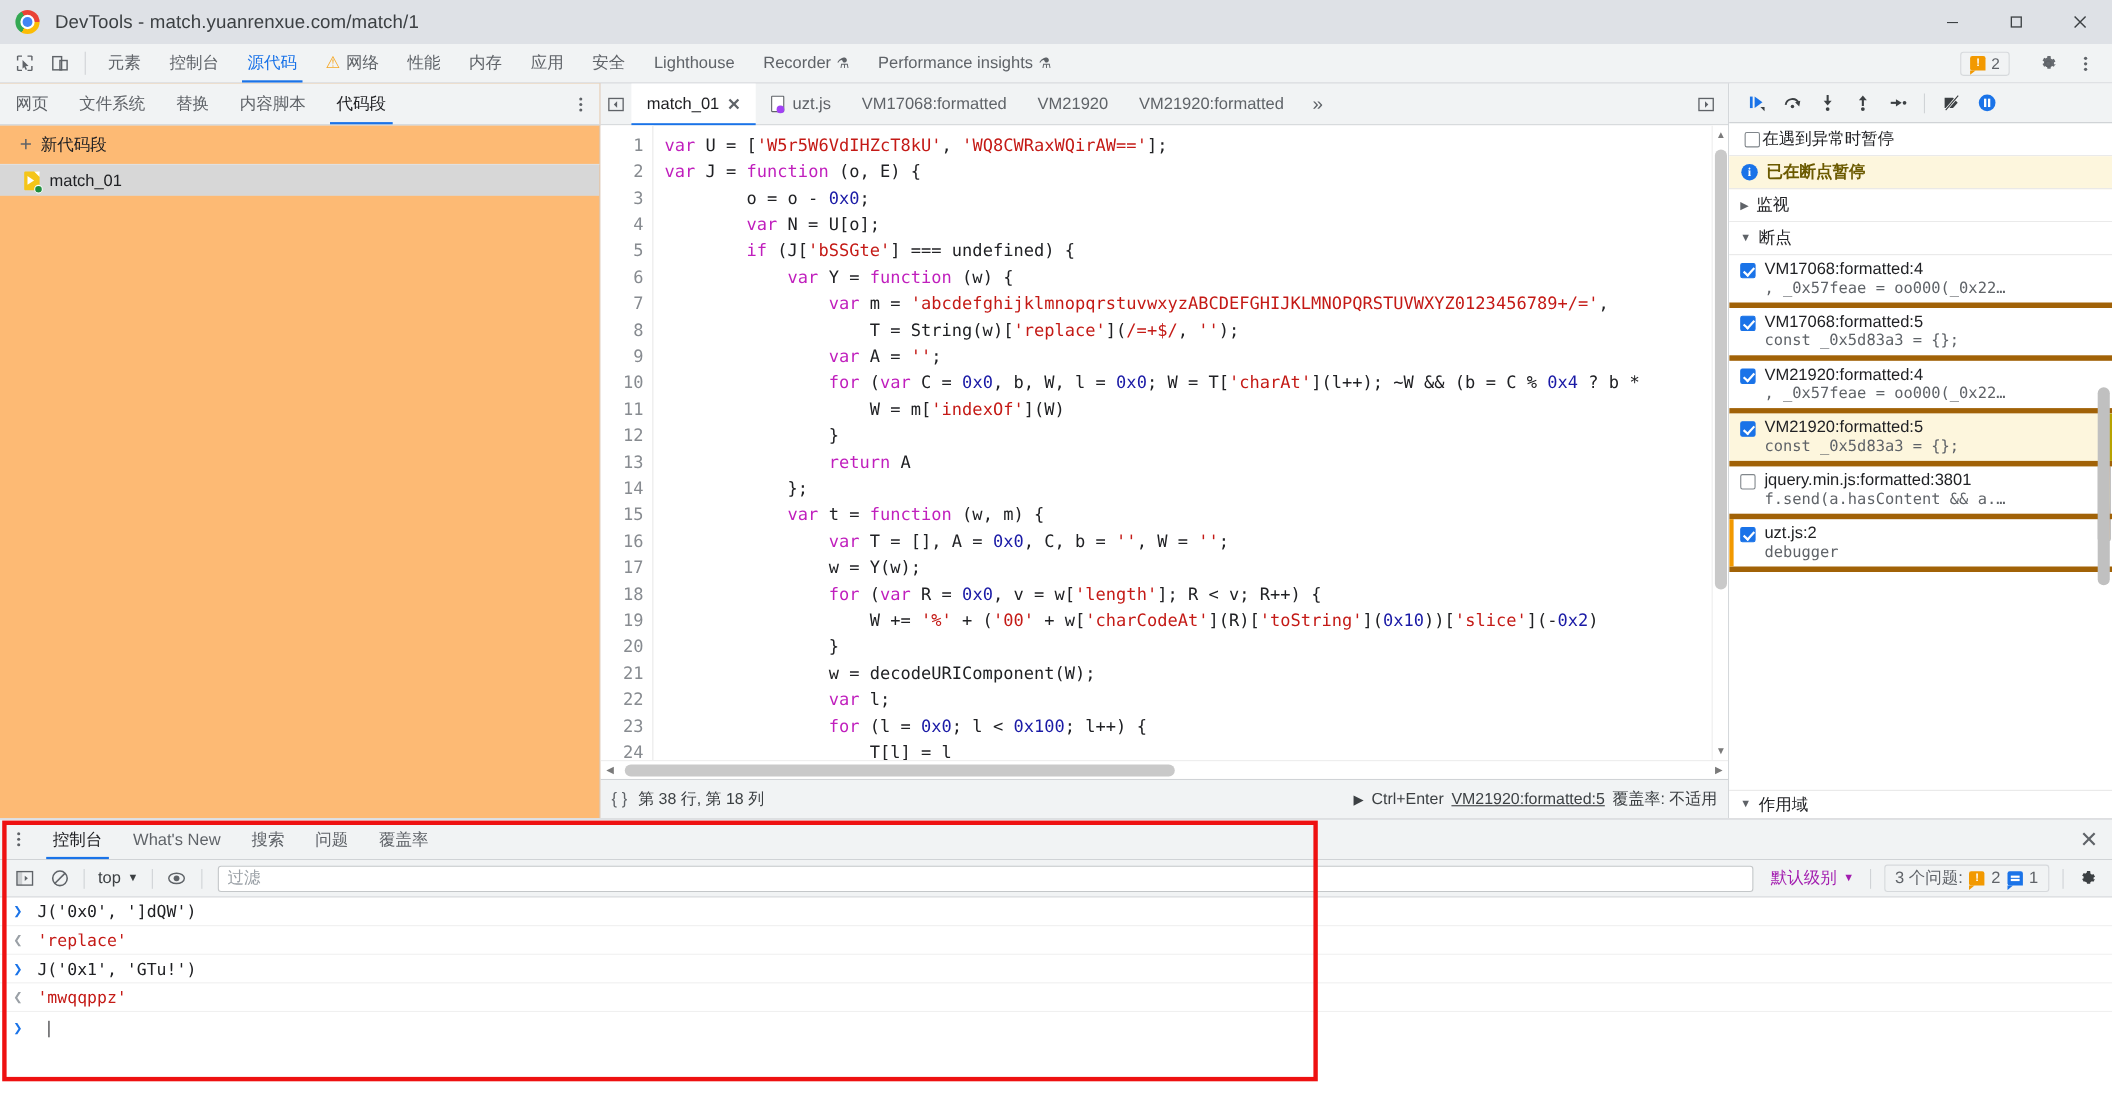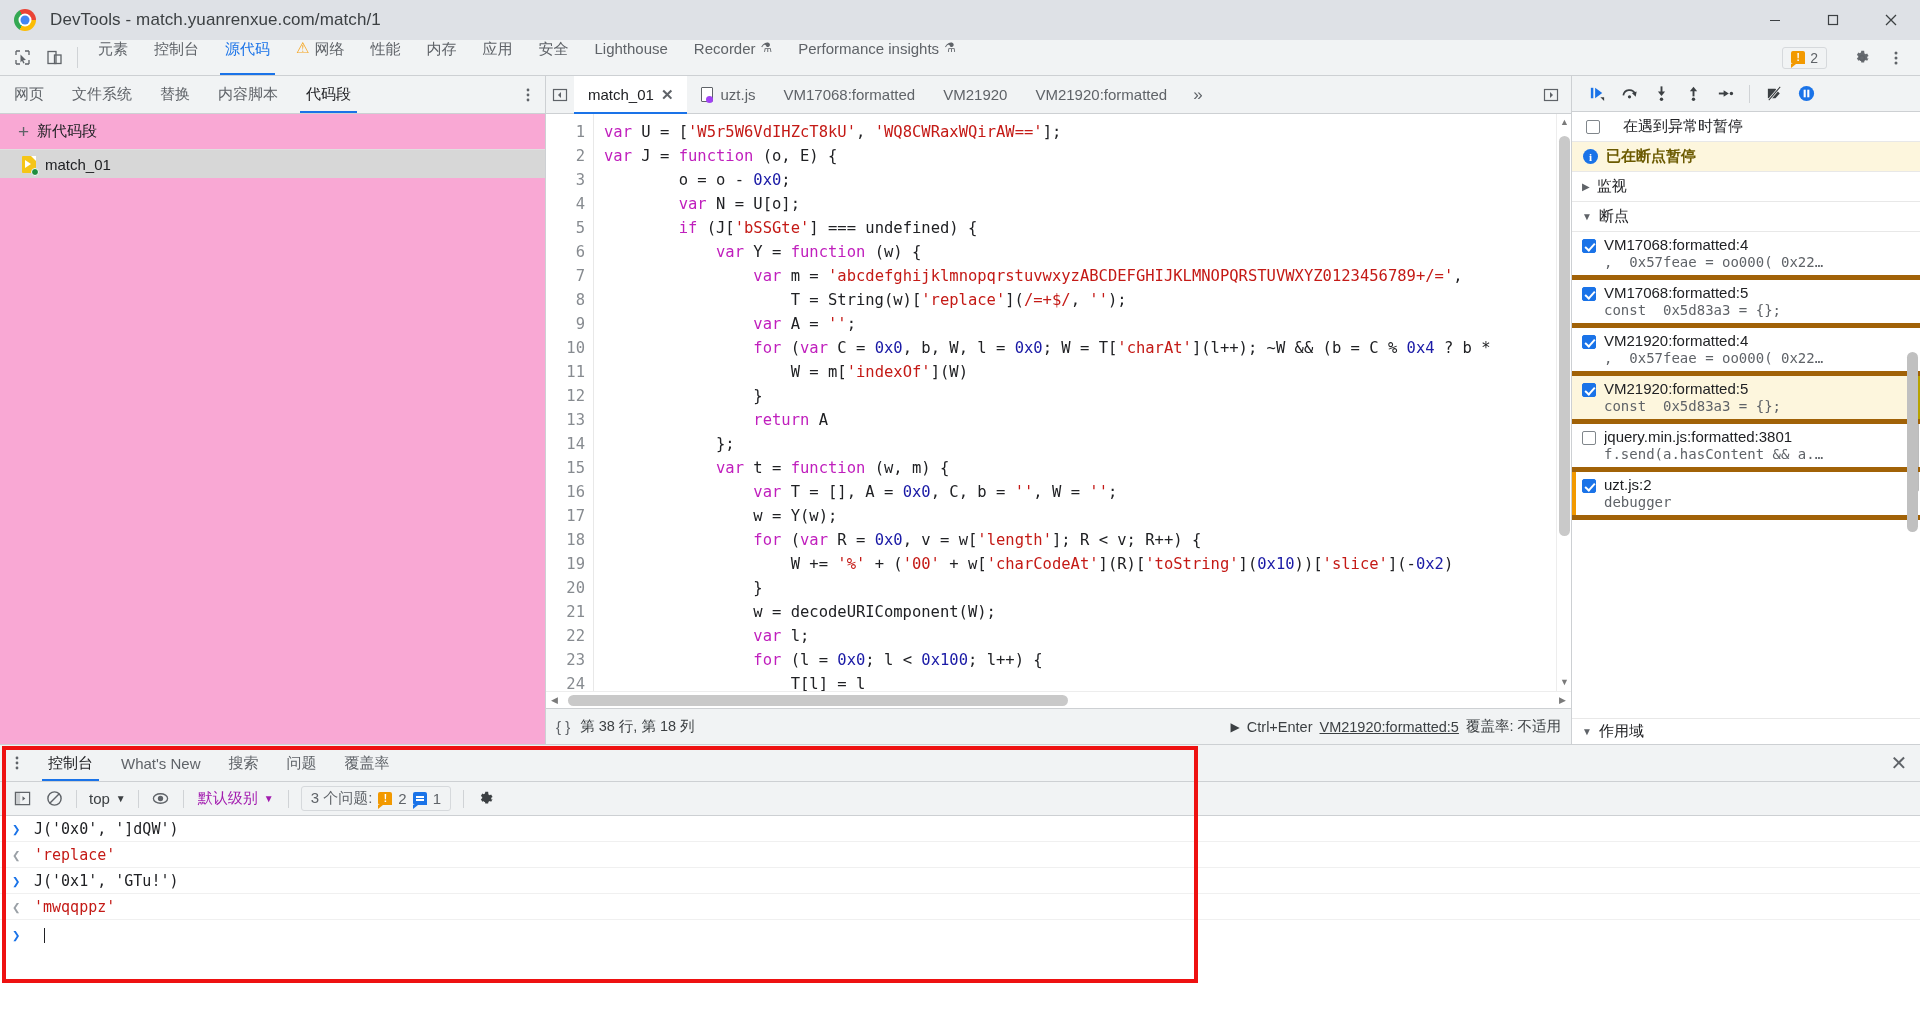--- a/index.html
+++ b/index.html
@@ -34,21 +34,21 @@
   .win-btn svg { display:block; }
 
   
   .devtoolbar {
     height: 36px; flex: 0 0 36px; background:#f1f3f4; display:flex; align-items:stretch;
     border-bottom: 1px solid #cdd0d3; padding-left: 6px;
   }
   .tb-icon { width: 32px; display:flex; align-items:center; justify-content:center; color:#5f6368; }
   .tb-sep { width:1px; background:#d0d3d6; margin: 7px 7px; }
   .maintab {
-    display:flex; align-items:flex-start; gap:5px; padding: 0 13px; font-size:15px; color:#5f6368;
+    display:flex; align-items:center; gap:5px; padding: 0 13px; font-size:15px; color:#5f6368;
     cursor: default; position: relative; white-space: nowrap;
   }
   .maintab.sel { color:#1a73e8; }
   .maintab.sel::after {
     content:""; position:absolute; left:8px; right:8px; bottom:0; height:2px; background:#1a73e8;
   }
   .warn-tri { color:#f5a623; font-size:15px; line-height:1; }
   .flask { font-size: 13px; color:#5f6368; }
   .tb-right { margin-left:auto; display:flex; align-items:center; padding-right:8px; gap:2px; }
   .issue-pill {
@@ -64,21 +64,21 @@
     display:inline-block; width:14px;height:13px; background:#1a73e8; border-radius:2px 2px 0 2px;
     position:relative;
   }
   .badge-info::after{content:"";position:absolute;left:0;bottom:-4px;border-left:5px solid #1a73e8;border-bottom:4px solid transparent;}
   .badge-info::before{content:"";position:absolute;left:3px;top:4px;width:8px;height:1.5px;background:#fff;box-shadow:0 3px 0 #fff;}
 
   
   .sources { flex: 1 1 auto; display:flex; min-height:0; }
 
   
-  .navigator { width: 546px; flex:0 0 546px; display:flex; flex-direction:column; border-right:1px solid #cdd0d3; background:#f9a8d4; }
+  .navigator { width: 546px; flex:0 0 546px; display:flex; flex-direction:column; border-right:1px solid #cdd0d3; background:#fdba74; }
   .nav-tabs { height:38px; flex:0 0 38px; display:flex; align-items:stretch; border-bottom:1px solid #cdd0d3; background:#f1f3f4; }
   .nav-tab { display:flex; align-items:center; padding: 0 14px; font-size:15px; color:#5f6368; position:relative; white-space:nowrap;}
   .nav-tab.sel { color:#202124; }
   .nav-tab.sel::after{content:"";position:absolute;left:8px;right:8px;bottom:0;height:2px;background:#1a73e8;}
   .nav-more { margin-left:auto; width:34px; display:flex; align-items:center; justify-content:center; color:#5f6368; }
   .nav-newrow { height:36px; flex:0 0 36px; display:flex; align-items:center; gap:8px; padding-left:18px; border-bottom:1px solid #e0e0e0; color:#202124; font-size:15px; }
   .plus { font-size:19px; color:#5f6368; line-height:1; }
   .nav-list { flex:1 1 auto; overflow:hidden; }
   .nav-item { height:28px; display:flex; align-items:center; gap:9px; padding-left:22px; font-size:15px; color:#202124; }
   .nav-item.sel { background:#d7d7d7; }
@@ -119,21 +119,21 @@
   .braces{color:#5f6368;font-size:15px;}
   .st-right{margin-left:auto;display:flex;align-items:center;gap:7px;}
   .play-tri{color:#3c4043;font-size:12px;}
   .st-link{text-decoration:underline;color:#3c4043;}
 
   
   .dbg { width: 348px; flex:0 0 348px; display:flex; flex-direction:column; background:#fff; min-width:0;}
   .dbg-ctrls{height:36px;flex:0 0 36px;display:flex;align-items:center;gap:2px;background:#f1f3f4;border-bottom:1px solid #cdd0d3;padding-left:10px;}
   .dbg-btn{width:30px;height:28px;display:flex;align-items:center;justify-content:center;color:#5f6368;}
   .dbg-sep{width:1px;height:18px;background:#d0d3d6;margin:0 7px;}
-  .pause-exc{height:30px;flex:0 0 30px;display:flex;align-items:center;gap:23px;padding-left:14px;font-size:15px;color:#202124;border-bottom:1px solid #e8e8e8;}
+  .pause-exc{height:30px;flex:0 0 30px;display:flex;align-items:center;gap:2px;padding-left:14px;font-size:15px;color:#202124;border-bottom:1px solid #e8e8e8;}
   .cbx{width:14px;height:14px;border:1.5px solid #80868b;border-radius:2px;background:#fff;flex:0 0 14px;}
   .cbx.on{background:#1a73e8;border-color:#1a73e8;position:relative;}
   .cbx.on::after{content:"";position:absolute;left:4px;top:0.5px;width:4px;height:8px;border:solid #fff;border-width:0 2px 2px 0;transform:rotate(42deg);}
   .paused-banner{height:30px;flex:0 0 30px;display:flex;align-items:center;gap:8px;padding-left:11px;background:#fdf6dd;font-size:15px;font-weight:bold;color:#6b5a00;border-bottom:1px solid #e8e8e8;position:relative;}
   .info-ico{width:15px;height:15px;border-radius:50%;background:#1a73e8;color:#fff;font-size:11px;font-weight:bold;display:flex;align-items:center;justify-content:center;font-family:"Liberation Serif",serif;}
   .sect-hdr{height:30px;flex:0 0 30px;display:flex;align-items:center;gap:7px;padding-left:10px;font-size:15px;color:#202124;border-bottom:1px solid #e8e8e8;background:#fff;}
   .tri-r{font-size:10px;color:#5f6368;}
   .bp-list{flex:1 1 auto;overflow:hidden;position:relative;}
   .bp-item{padding:4px 8px 5px 10px;border-bottom:5px solid #a16207;display:flex;gap:8px;font-size:15px;position:relative;}
   .bp-item.hl{background:#fdf6dd;}
@@ -586,20 +586,21 @@
         <span style="font-size:10px;">▼</span>
       </div>
       <div class="fb-sep"></div>
       <div class="fb-btn">
         <svg width="17" height="17" viewBox="0 0 18 18">
             <ellipse cx="9" cy="9" rx="7.5" ry="5" fill="none" stroke="#5f6368" stroke-width="1.4"></ellipse>
             <circle cx="9" cy="9" r="2.8" fill="#5f6368"></circle>
           </svg>
       </div>
       <div class="fb-sep"></div>
+      <input class="filter-input" value="" placeholder="过滤" style="">
       <div class="lvl">
         <span>默认级别</span>
         <span style="font-size:10px;">▼</span>
       </div>
       <div class="fb-sep"></div>
       <div class="issues-pill">
         <span>3 个问题:</span>
         <span class="badge-warn">!</span>
         <span>2</span>
         <span class="badge-info"></span>

